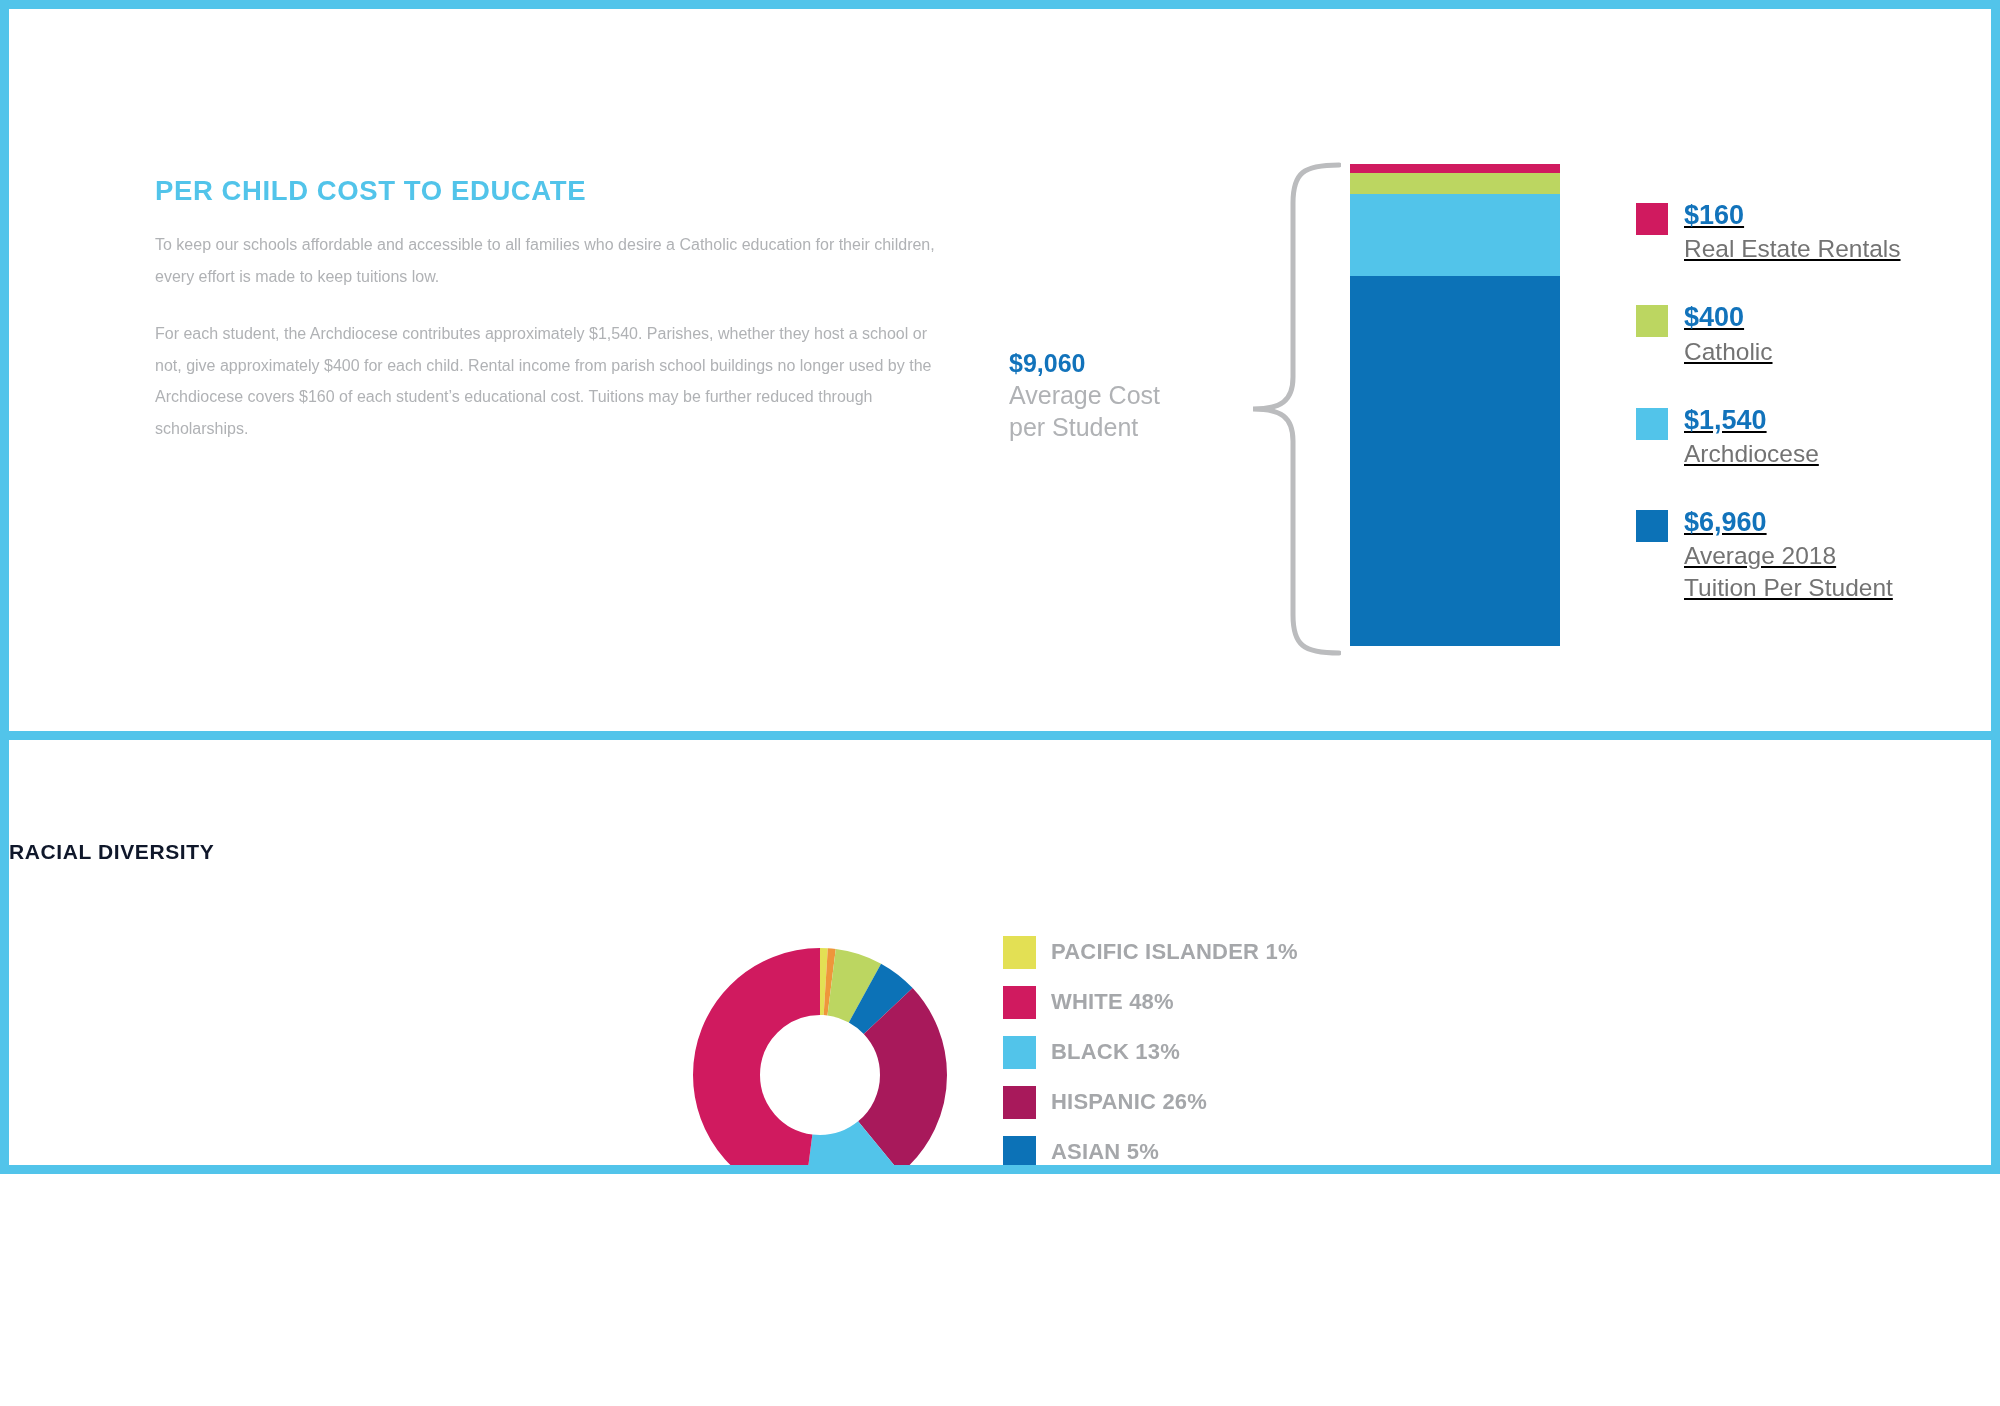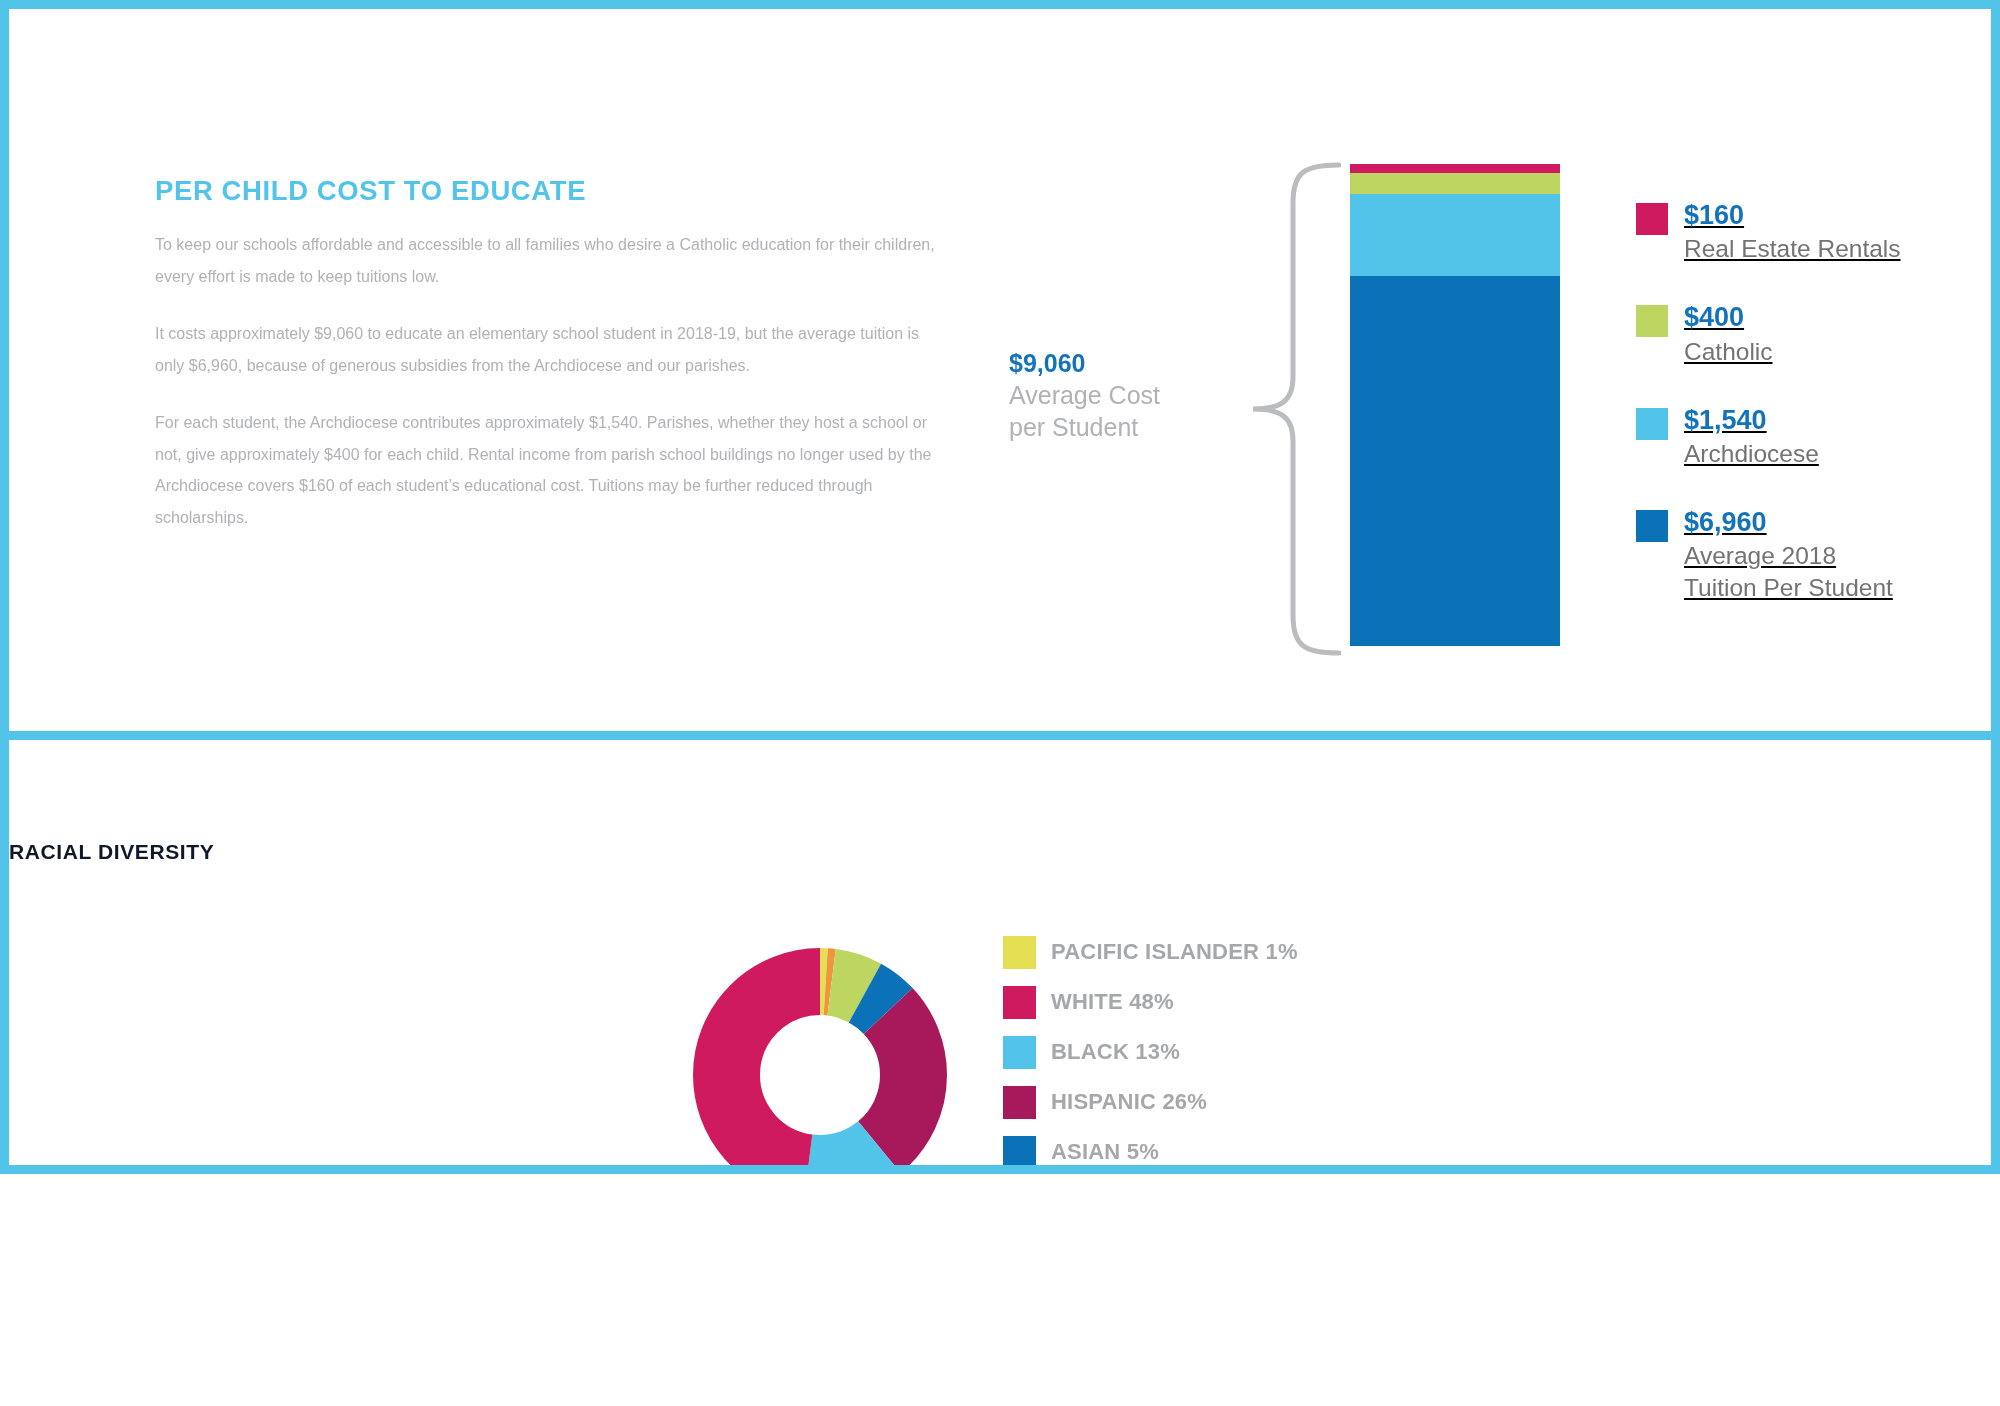--- a/index.html
+++ b/index.html
@@ -186,21 +186,20 @@
 
 <div class="page">
 
   <div class="divider"></div>
 
   <div class="panel-top">
 
     <div class="text-col">
       <div class="section-title">PER CHILD COST TO EDUCATE</div>
       <p class="body-par">To keep our schools affordable and accessible to all families who desire a Catholic education for their children, every effort is made to keep tuitions low.</p>
-      <p class="body-par">It costs approximately $9,060 to educate an elementary school student in 2018-19, but the average tuition is only $6,960, because of generous subsidies from the Archdiocese and our parishes.</p>
       <p class="body-par">For each student, the Archdiocese contributes approximately $1,540. Parishes, whether they host a school or not, give approximately $400 for each child. Rental income from parish school buildings no longer used by the Archdiocese covers $160 of each student’s educational cost. Tuitions may be further reduced through scholarships.</p>
     </div>
 
     <div class="cost-caption">
       <div class="amount">$9,060</div>
       <div class="caption-sub">Average Cost</div>
       <div class="caption-sub">per Student</div>
     </div>
 
     <svg class="brace" viewBox="0 0 110 500">

